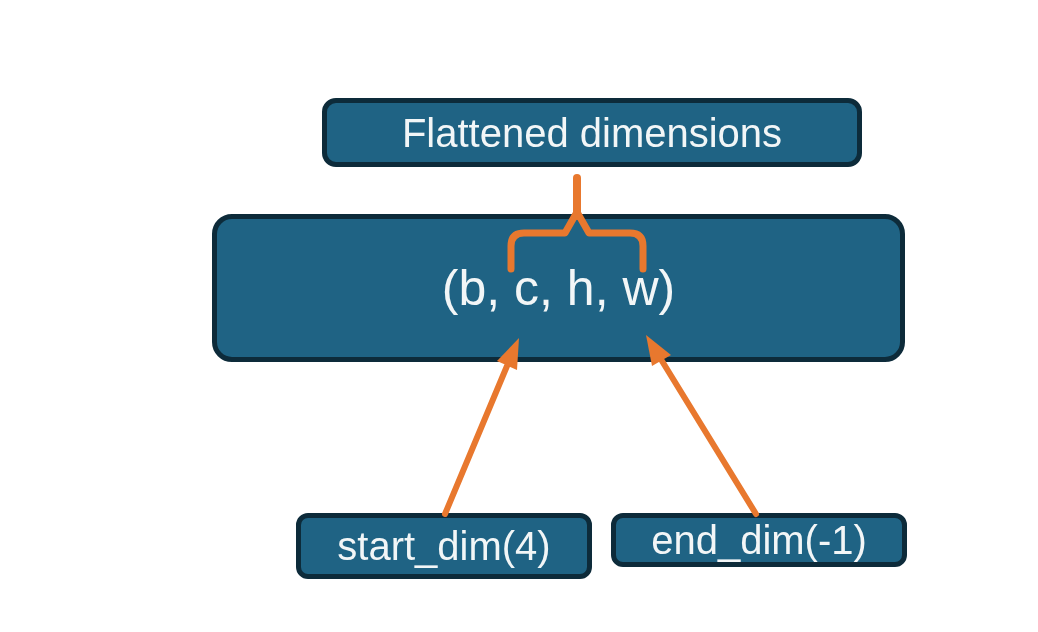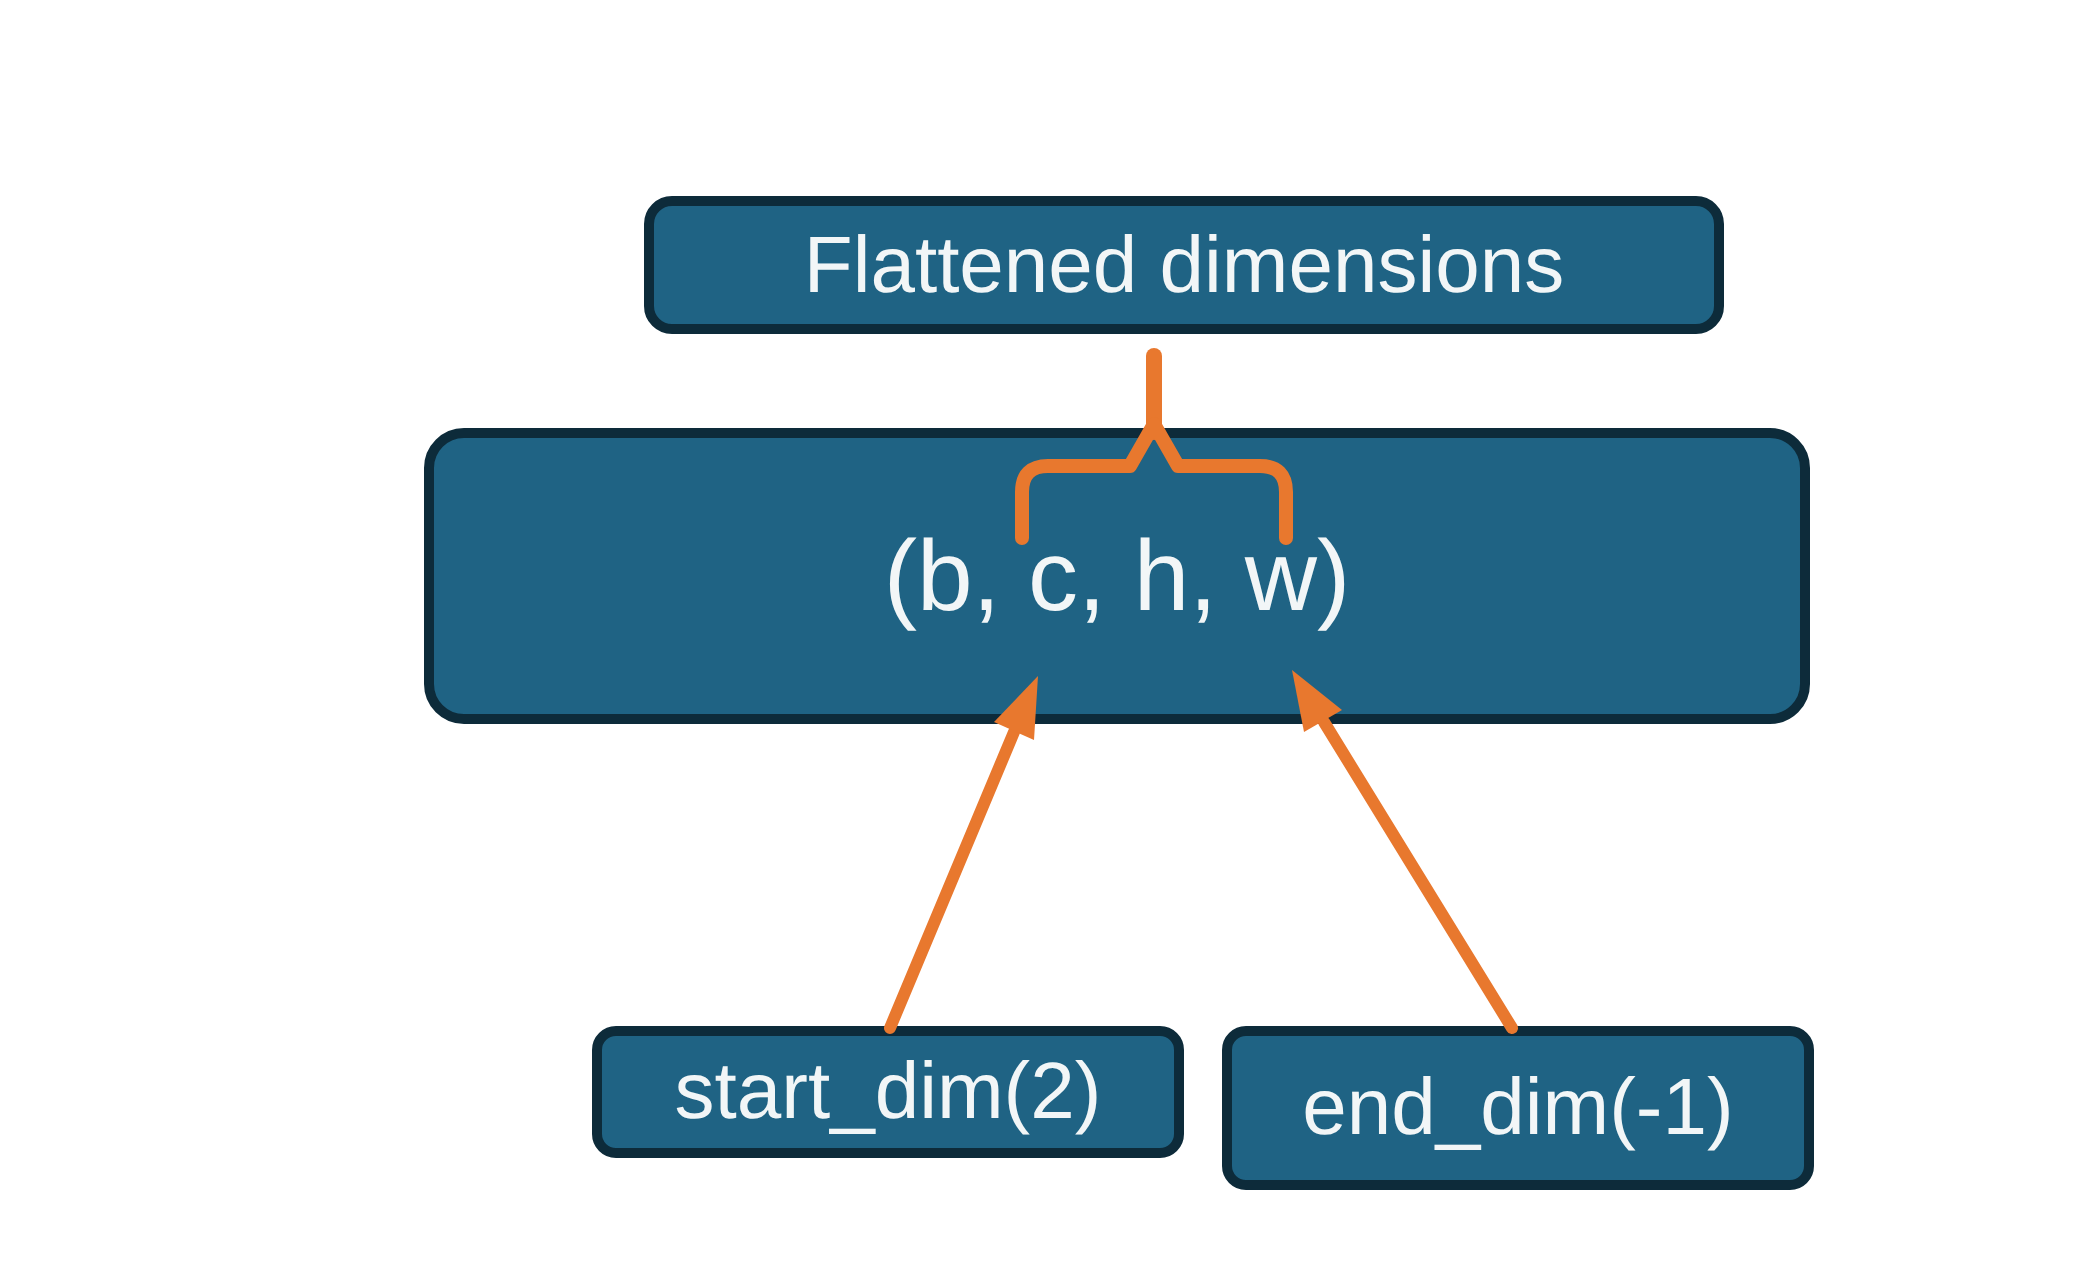--- a/index.html
+++ b/index.html
@@ -49,21 +49,21 @@
     font-size: 50px;
   }
   .node-start-dim {
     left: 267px; top: 513px;
     width: 296px; height: 66px;
     border-radius: 12px;
     font-size: 40px;
   }
   .node-end-dim {
     left: 582px; top: 513px;
-    width: 296px; height: 82px;
+    width: 296px; height: 54px;
     border-radius: 12px;
     font-size: 40px;
   }
   svg.connector-layer {
     position: absolute;
     left: 0; top: 0;
     width: 1038px; height: 632px;
     pointer-events: none;
   }
   .connector-stroke {
@@ -84,21 +84,21 @@
 
   <div class="node node-flattened">
     <span>Flattened dimensions</span>
   </div>
 
   <div class="node node-shape">
     <span>(b, c, h, w)</span>
   </div>
 
   <div class="node node-start-dim">
-    <span>start_dim(2)</span>
+    <span>start_dim(4)</span>
   </div>
 
   <div class="node node-end-dim">
     <span>end_dim(-1)</span>
   </div>
 
   <svg class="connector-layer" viewBox="0 0 1038 632">
 
     <path class="connector-stroke" stroke-width="8" d="M548,178 L548,216"></path>
 

